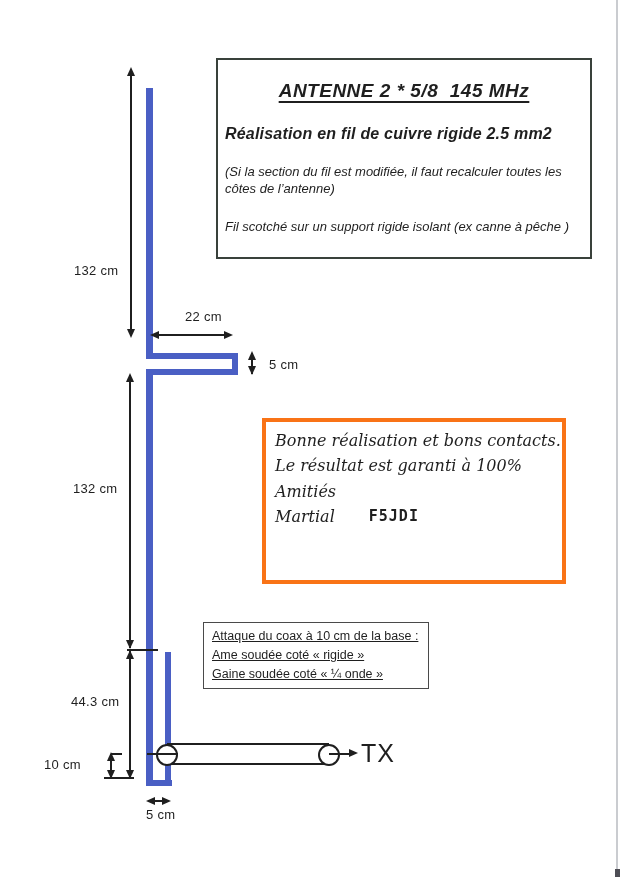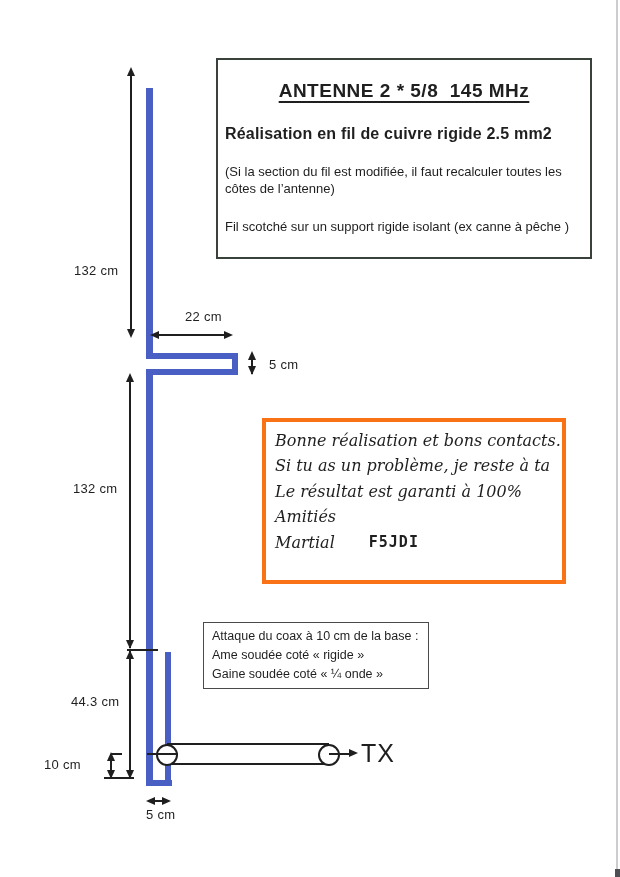--- a/index.html
+++ b/index.html
@@ -7,34 +7,34 @@
         font-family:"Liberation Sans",sans-serif;color:#1f1f1f;}
   .abs{position:absolute;}
   .wire{position:absolute;background:#4a5fc4;}
   .dl{position:absolute;background:#1f1f1f;}
   .lbl{position:absolute;font-size:13px;color:#1f1f1f;white-space:nowrap;letter-spacing:.3px;}
   .a-up{position:absolute;width:0;height:0;border-left:4px solid transparent;border-right:4px solid transparent;border-bottom:9px solid #1f1f1f;}
   .a-down{position:absolute;width:0;height:0;border-left:4px solid transparent;border-right:4px solid transparent;border-top:9px solid #1f1f1f;}
   .a-left{position:absolute;width:0;height:0;border-top:4px solid transparent;border-bottom:4px solid transparent;border-right:9px solid #1f1f1f;}
   .a-right{position:absolute;width:0;height:0;border-top:4px solid transparent;border-bottom:4px solid transparent;border-left:9px solid #1f1f1f;}
   .circle{position:absolute;border:2px solid #1f1f1f;border-radius:50%;background:#fff;box-sizing:border-box;}
-  #title-box{position:absolute;left:216px;top:58px;width:376px;height:201px;border:2px solid #39413b;box-sizing:border-box;background:#fff;}
+  #title-box{position:absolute;left:216px;top:58px;width:376px;height:201px;border:2px solid #39413b;box-sizing:border-box;background:#fff;font-style:italic;}
   #title-box .t-title{position:absolute;top:20px;left:0;right:0;text-align:center;font-size:19px;font-weight:bold;
       text-decoration:underline;text-decoration-thickness:2px;text-underline-offset:4px;letter-spacing:.5px;}
   #title-box .t-sub{position:absolute;top:65px;left:7px;font-size:16px;font-weight:bold;letter-spacing:.2px;}
   #title-box .t-note1{position:absolute;top:103px;left:7px;right:5px;font-size:13px;line-height:17px;}
   #title-box .t-note2{position:absolute;top:159px;left:7px;right:5px;font-size:13px;}
   #message-box{position:absolute;left:262px;top:418px;width:304px;height:166px;border:4px solid #f97316;box-sizing:border-box;
       background:#fff;padding:6px 10px 0 9px;font-family:"DejaVu Serif",serif;font-style:italic;font-size:16px;}
   #message-box .m-line{height:25.4px;line-height:25.4px;white-space:nowrap;}
   #message-box .sig-row{height:25.4px;line-height:25.4px;display:flex;align-items:flex-start;}
   #message-box .callsign{font-family:"DejaVu Sans Mono",monospace;font-style:normal;font-weight:bold;font-size:15px;
       letter-spacing:1px;margin-left:34px;}
   #coax-box{position:absolute;left:203px;top:622px;width:226px;height:67px;border:1.5px solid #4a4a4a;box-sizing:border-box;
-      background:#fff;padding:4px 0 0 8px;font-size:12.5px;}
+      background:#fff;padding:4px 0 0 8px;font-size:12.5px;text-decoration:underline;}
   #coax-box .c-line{height:19px;line-height:19px;white-space:nowrap;}
   #tx-label{position:absolute;left:361px;top:739px;font-size:25px;font-weight:normal;letter-spacing:1px;}
   #edge-right{position:absolute;left:616px;top:0;width:2px;height:877px;background:#caccd0;}
   #corner-dot{position:absolute;left:615px;top:869px;width:5px;height:8px;background:#4e4e55;}
 </style>
 </head>
 <body>
 
 <div id="page">
 
@@ -113,21 +113,20 @@
 
   <div id="title-box">
     <div class="t-title">ANTENNE 2 * 5/8&nbsp; 145 MHz</div>
     <div class="t-sub">Réalisation en fil de cuivre rigide 2.5 mm2</div>
     <div class="t-note1">(Si la section du fil est modifiée, il faut recalculer toutes les côtes de l’antenne)</div>
     <div class="t-note2">Fil scotché sur un support rigide isolant (ex canne à pêche )</div>
   </div>
 
   <div id="message-box">
     <div class="m-line">Bonne réalisation et bons contacts.</div>
-    <div class="m-line">Si tu as un problème, je reste à ta</div>
     <div class="m-line">Le résultat est garanti à 100%</div>
     <div class="m-line">Amitiés</div>
     <div class="sig-row">
       <span>Martial</span>
       <span class="callsign">F5JDI</span>
     </div>
   </div>
 
   <div id="coax-box">
     <div class="c-line">Attaque du coax à 10 cm de la base :</div>

